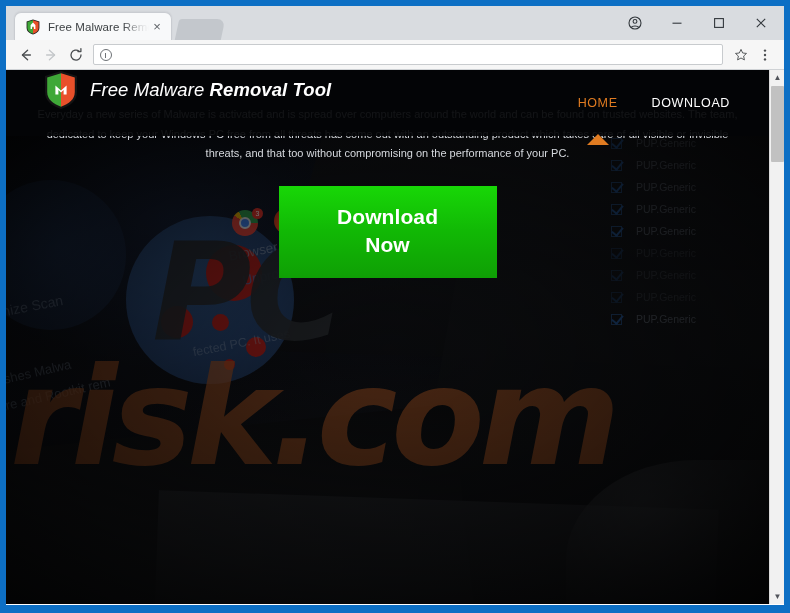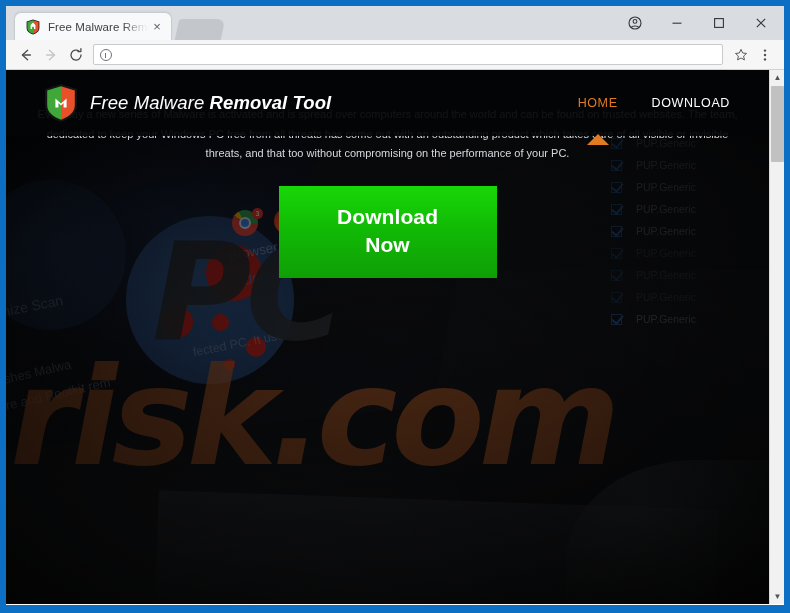--- a/index.html
+++ b/index.html
@@ -425,21 +425,21 @@
       radial-gradient(ellipse 75% 62% at 50% 52%, rgba(0,0,0,.34) 0%, rgba(0,0,0,.68) 70%, rgba(0,0,0,.88) 100%);
   }
 
   
   #site-header {
     position: absolute;
     left: 0; top: 0; right: 0;
     height: 66px;
     background: rgba(3,4,6,.93);
     display: flex;
-    align-items: center;
+    align-items: flex-start;
     padding: 0 22px 0 38px;
     z-index: 6;
   }
 
   #brand { display: flex; align-items: center; }
 
   #logo-shield {
     position: relative;
     width: 34px; height: 40px;
     margin-right: 12px;

